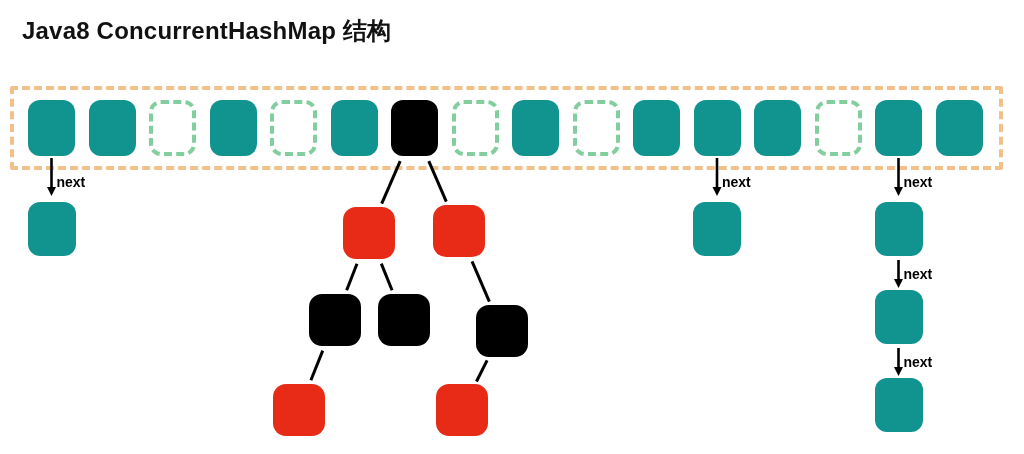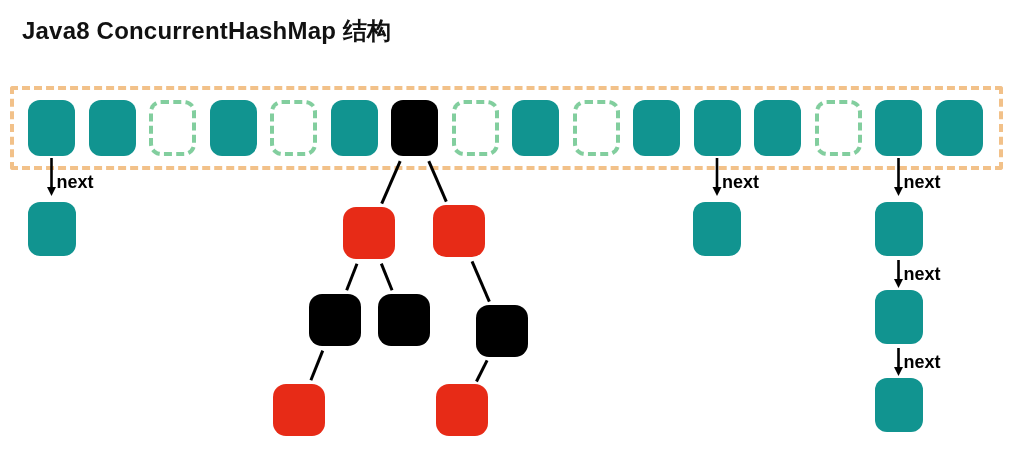--- a/index.html
+++ b/index.html
@@ -27,21 +27,21 @@
   .cell { width:47px; height:56px; top:100px; border-radius:12px; }
   .cell-filled   { background:var(--teal); }
   .cell-treeroot { background:var(--black); }
   .cell-empty    { background:#ffffff; border:4px dashed var(--green); }
   .chain-node { width:48px; height:54px; border-radius:12px; background:var(--teal); }
   .tree-node  { width:52px; height:52px; border-radius:13px; }
   .tree-red   { background:var(--red); }
   .tree-black { background:var(--black); }
   .next-label {
     position:absolute;
-    font-size:18px; font-weight:bold; color:#000000;
+    font-size:14px; font-weight:bold; color:#000000;
     line-height:16px; white-space:nowrap;
   }
   #edge-layer {
     position:absolute; left:0; top:0;
     width:1024px; height:454px;
     pointer-events:none;
   }
 </style>
 </head>
 <body>

